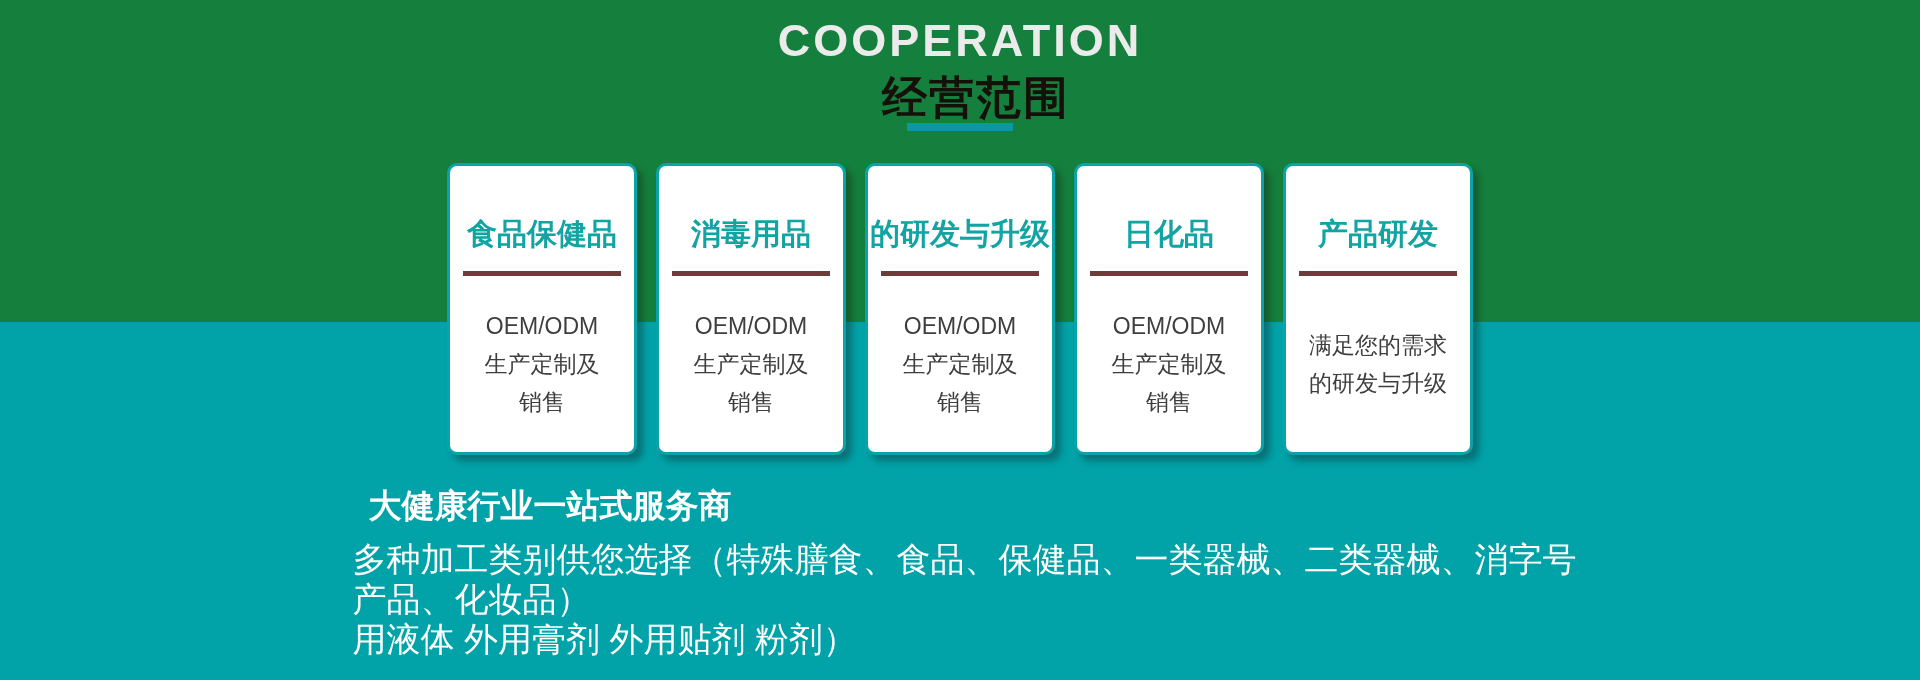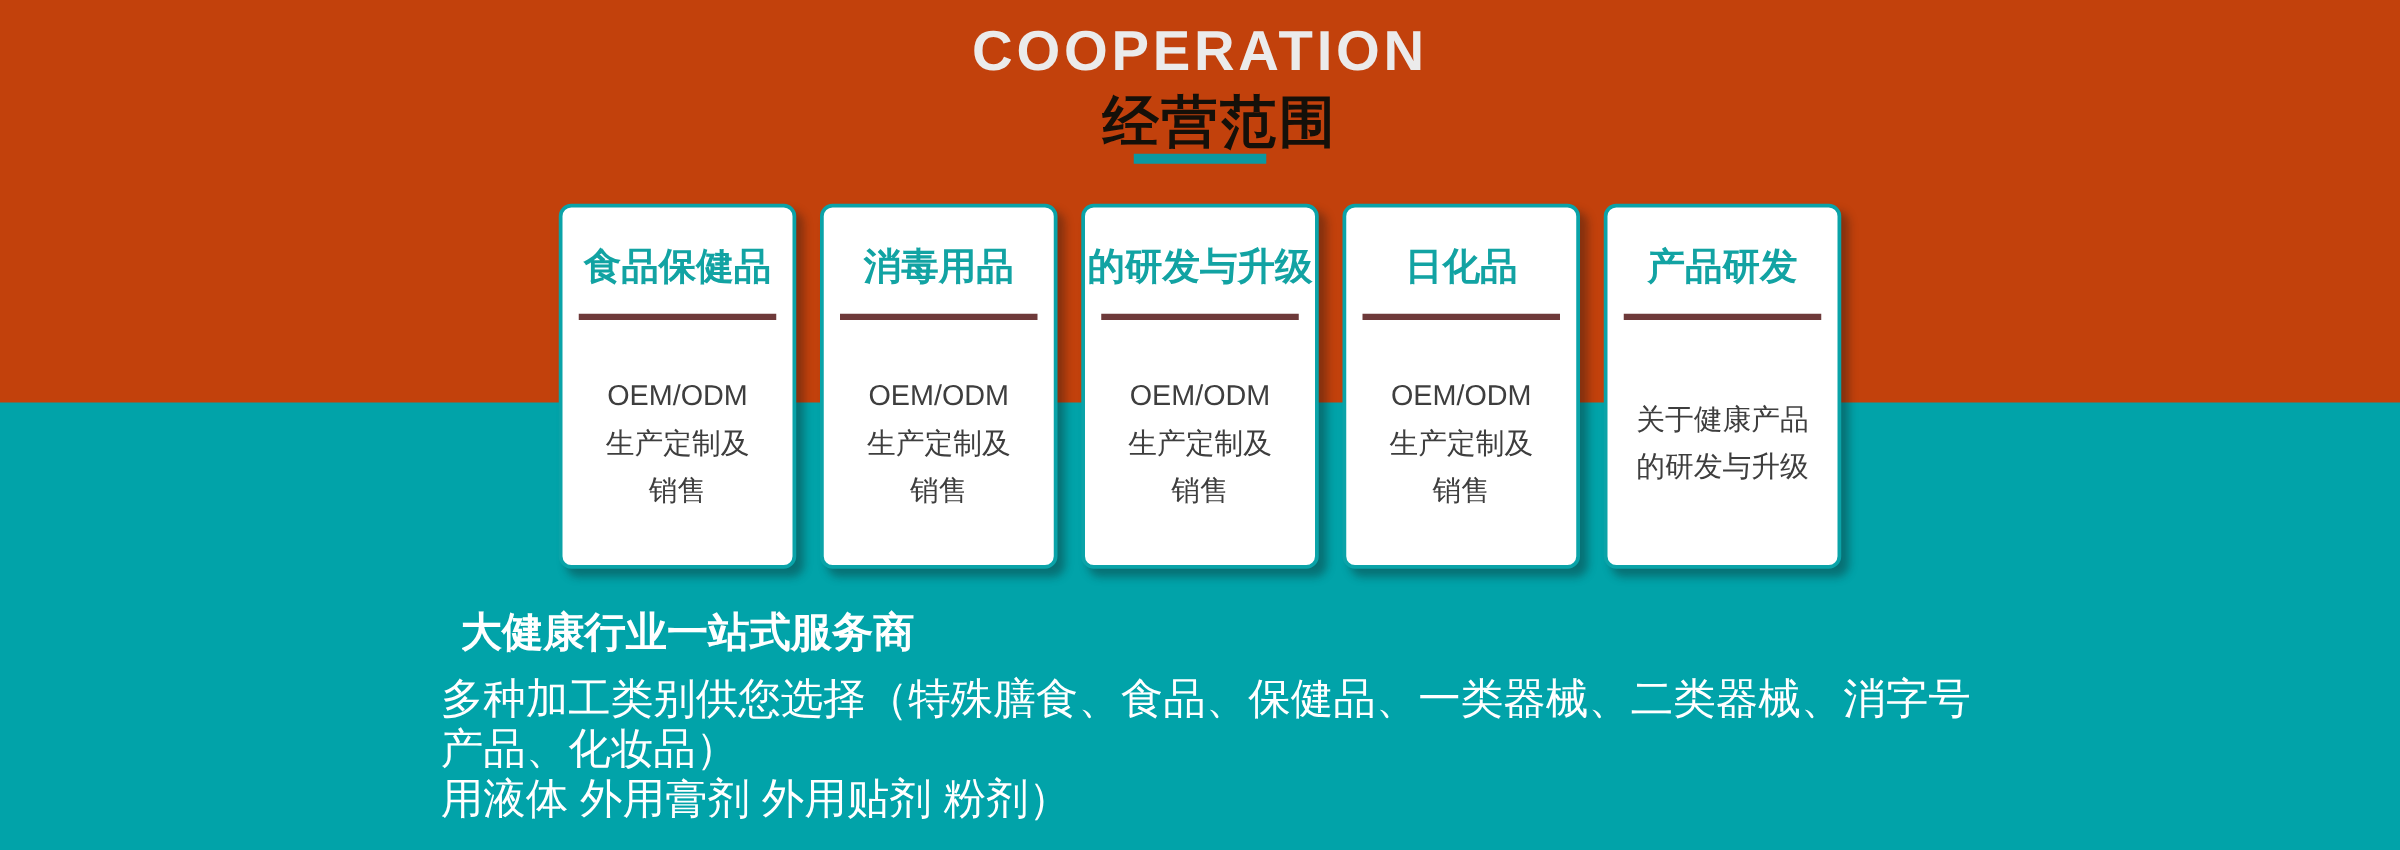--- a/index.html
+++ b/index.html
@@ -5,21 +5,21 @@
   html, body { margin: 0; padding: 0; }
   body {
     width: 1920px; height: 680px;
     font-family: "Liberation Sans", "DejaVu Sans", sans-serif;
     background: #ffffff;
   }
   .page {
     position: relative;
     width: 1920px; height: 680px;
     overflow: hidden;
-    background: #c2410c;
+    background: #15803d;
   }
   
   .teal-band {
     position: absolute;
     left: 0; top: 322;
     top: 322px;
     width: 100%; height: 358px;
     background: var(--teal-band, #01a3a9);
   }
   
@@ -63,21 +63,21 @@
     width: 190px; height: 292px;
     background: #ffffff;
     border: 3px solid var(--card-border, #0aa3a8);
     border-radius: 10px;
     box-shadow: 6px 6px 7px rgba(20, 20, 20, 0.35);
     display: flex;
     flex-direction: column;
     align-items: center;
   }
   .card-title {
-    margin-top: 28px;
+    margin-top: 48px;
     line-height: 40px;
     font-size: 30px;
     font-weight: 800;
     letter-spacing: 0;
     white-space: nowrap;
     color: var(--card-title, #12a3a3);
   }
   .card-underline {
     width: 158px; height: 5px;
     margin-top: 17px;
@@ -167,21 +167,21 @@
     <div class="card-desc">
           <div>OEM/ODM</div>
           <div>生产定制及</div>
           <div>销售</div>
         </div>
   </div>
       <div class="card">
     <div class="card-title">产品研发</div>
     <div class="card-underline"></div>
     <div class="card-desc">
-          <div>关于健康产品</div>
+          <div>满足您的需求</div>
           <div>的研发与升级</div>
         </div>
   </div>
     </div>
 
   <section class="bottom-section">
     <h3 class="bottom-heading">大健康行业一站式服务商</h3>
     <div class="bottom-lines" id="bottom-lines">
         <div class="bottom-line">多种加工类别供您选择（特殊膳食、食品、保健品、一类器械、二类器械、消字号产品、化妆品）</div>
         <div class="bottom-line">用液体 外用膏剂 外用贴剂 粉剂）</div>

